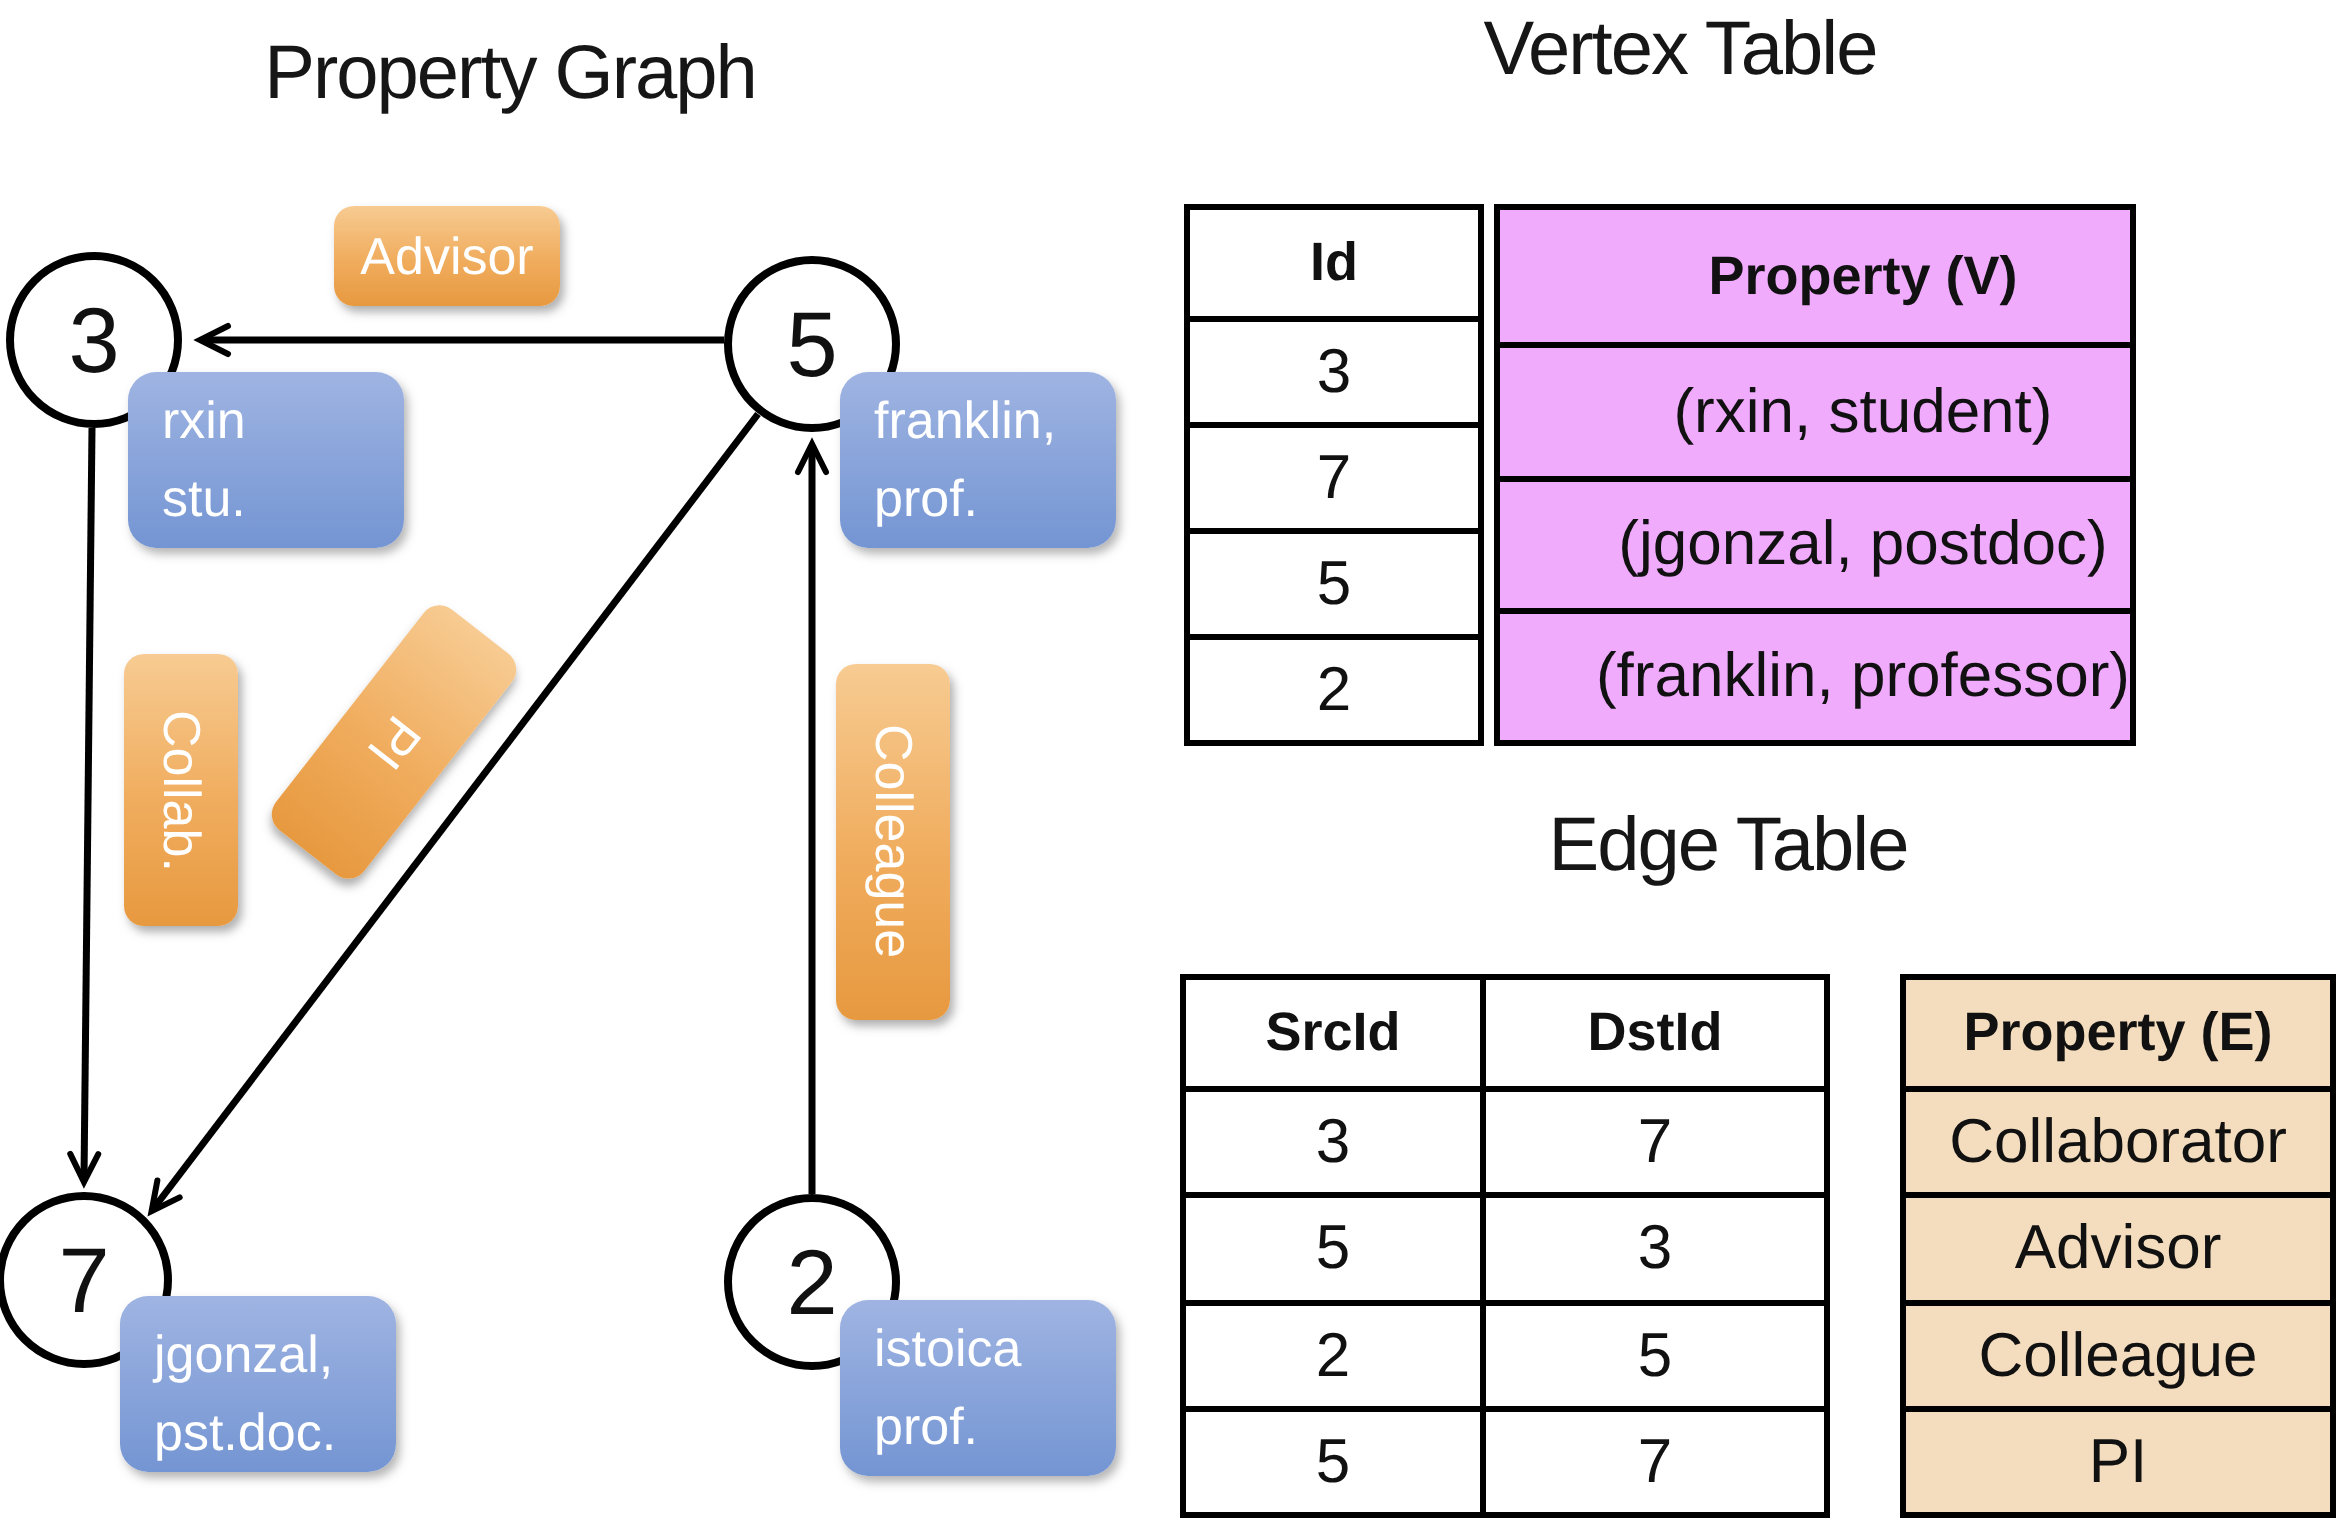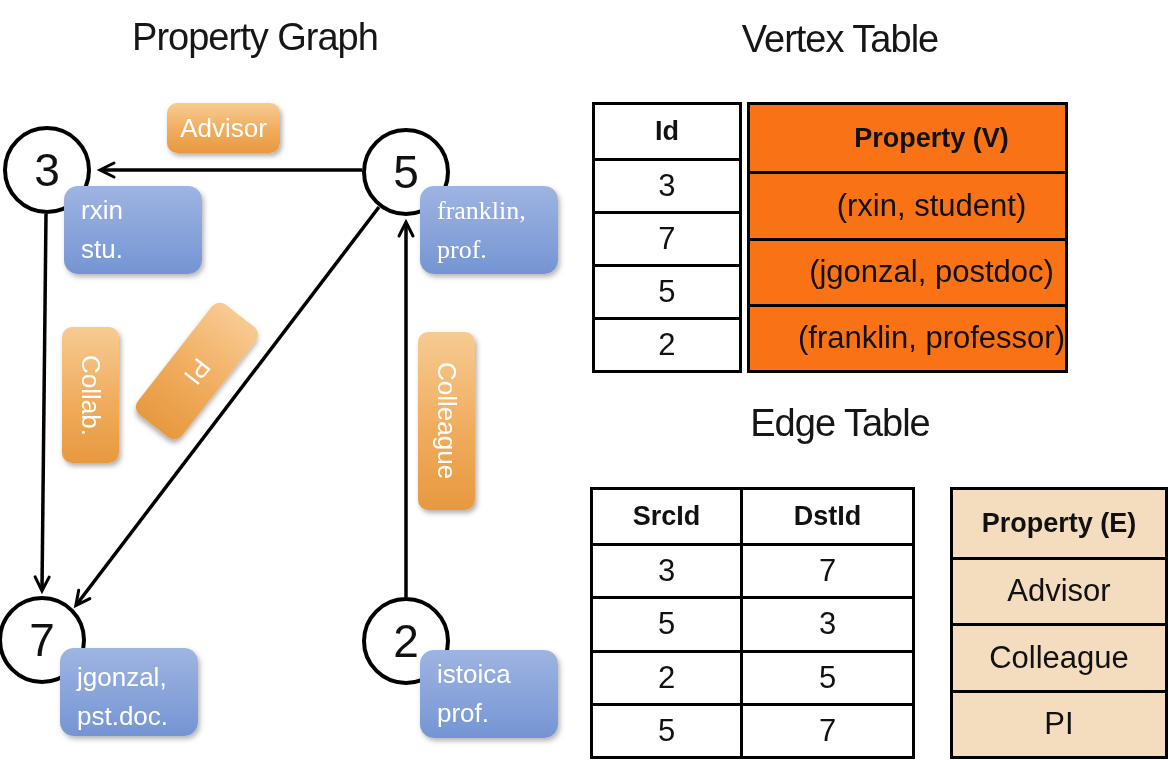--- a/index.html
+++ b/index.html
@@ -4,22 +4,22 @@
 <style>
   html,body{margin:0;padding:0;background:#fff;}
   body{width:1170px;height:760px;position:relative;overflow:hidden;
        font-family:"Liberation Sans","DejaVu Sans",sans-serif;color:#111;}
   .abs{position:absolute;}
 
   
   .big-title{font-size:38px;font-weight:400;letter-spacing:-1px;color:#161616;
              text-align:center;white-space:nowrap;}
   #graph-title{left:0;top:16px;width:510px;}
-  #vertex-title{left:610px;top:18px;width:460px;text-align:center;}
-  #edge-title{left:610px;top:402px;width:460px;}
+  #vertex-title{left:610px;top:4px;width:460px;text-align:center;}
+  #edge-title{left:634px;top:402px;width:460px;}
 
   
   .node{width:80px;height:80px;border:4px solid #000;border-radius:50%;background:#fff;
         display:flex;align-items:center;justify-content:center;
         font-size:46px;font-weight:400;z-index:1;}
   #node-3{left:3px;top:126px;}
   #node-5{left:362px;top:128px;}
   #node-7{left:-2px;top:596px;}
   #node-2{left:362px;top:597px;}
 
@@ -36,36 +36,36 @@
   #badge-pi{left:169px;top:301px;width:56px;height:140px;transform:rotate(38deg);}
   #badge-colleague{left:418px;top:332px;width:57px;height:178px;}
 
   
   .propbox{width:138px;height:88px;border-radius:14px;color:#fff;
            background:linear-gradient(180deg,#9fb4e2 0%,#7495d3 100%);
            box-shadow:2px 3px 5px rgba(110,110,110,.5);
            display:flex;flex-direction:column;justify-content:center;
            padding-left:17px;box-sizing:border-box;font-size:26px;line-height:1.5;z-index:3;}
   #prop-3{left:64px;top:186px;}
-  #prop-5{left:420px;top:186px;font-family:Liberation Serif, serif;}
+  #prop-5{left:420px;top:186px;}
   #prop-7{left:60px;top:648px;justify-content:flex-end;}
   #prop-2{left:420px;top:650px;}
 
   
   .tbl-wrap{display:flex;z-index:1;}
   #vertex-wrap{left:592px;top:102px;width:476px;height:271px;gap:5px;}
   #edgetbl-wrap{left:590px;top:487px;width:578px;height:272px;gap:7px;}
   .subtbl{border:3px solid #000;display:grid;grid-auto-rows:1fr;box-sizing:border-box;background:#fff;}
   .cell{display:flex;align-items:center;justify-content:center;font-size:31px;
         border-top:3px solid #000;white-space:nowrap;}
   .cell.first{border-top:none;}
   .cell.hdr{font-weight:bold;font-size:27px;}
   #vt-id{width:165px;}
   #vt-prop{flex:1;}
-  #vt-prop .cell{background:#f97316;padding-left:48px;}
+  #vt-prop .cell{background:#f0abfc;padding-left:48px;}
   #et-ids{width:325px;grid-template-columns:150px 1fr;}
   #et-ids .cell.src{border-right:3px solid #000;}
   #et-prop{flex:1;margin-left:28px;}
   #et-prop .cell{background:#f4ddbe;}
 </style>
 </head>
 <body>
 
 <div class="abs big-title" id="graph-title">Property Graph</div>
 
@@ -144,17 +144,18 @@
     <div class="cell">7</div>
     <div class="cell src">5</div>
     <div class="cell">3</div>
     <div class="cell src">2</div>
     <div class="cell">5</div>
     <div class="cell src">5</div>
     <div class="cell">7</div>
   </div>
   <div class="subtbl" id="et-prop">
     <div class="cell first hdr">Property (E)</div>
+    <div class="cell">Collaborator</div>
     <div class="cell">Advisor</div>
     <div class="cell">Colleague</div>
     <div class="cell">PI</div>
   </div>
 </div>
 
 </body></html>

